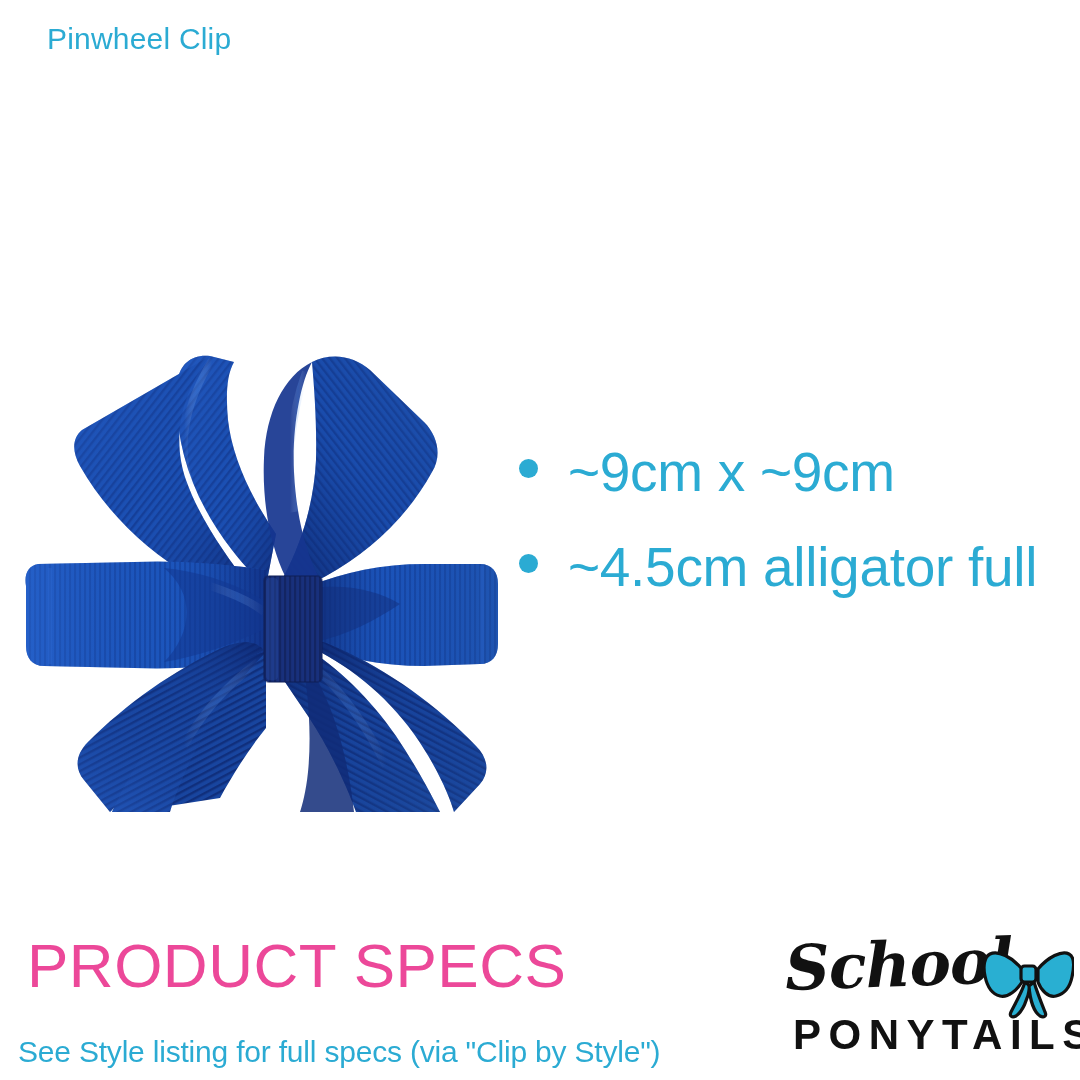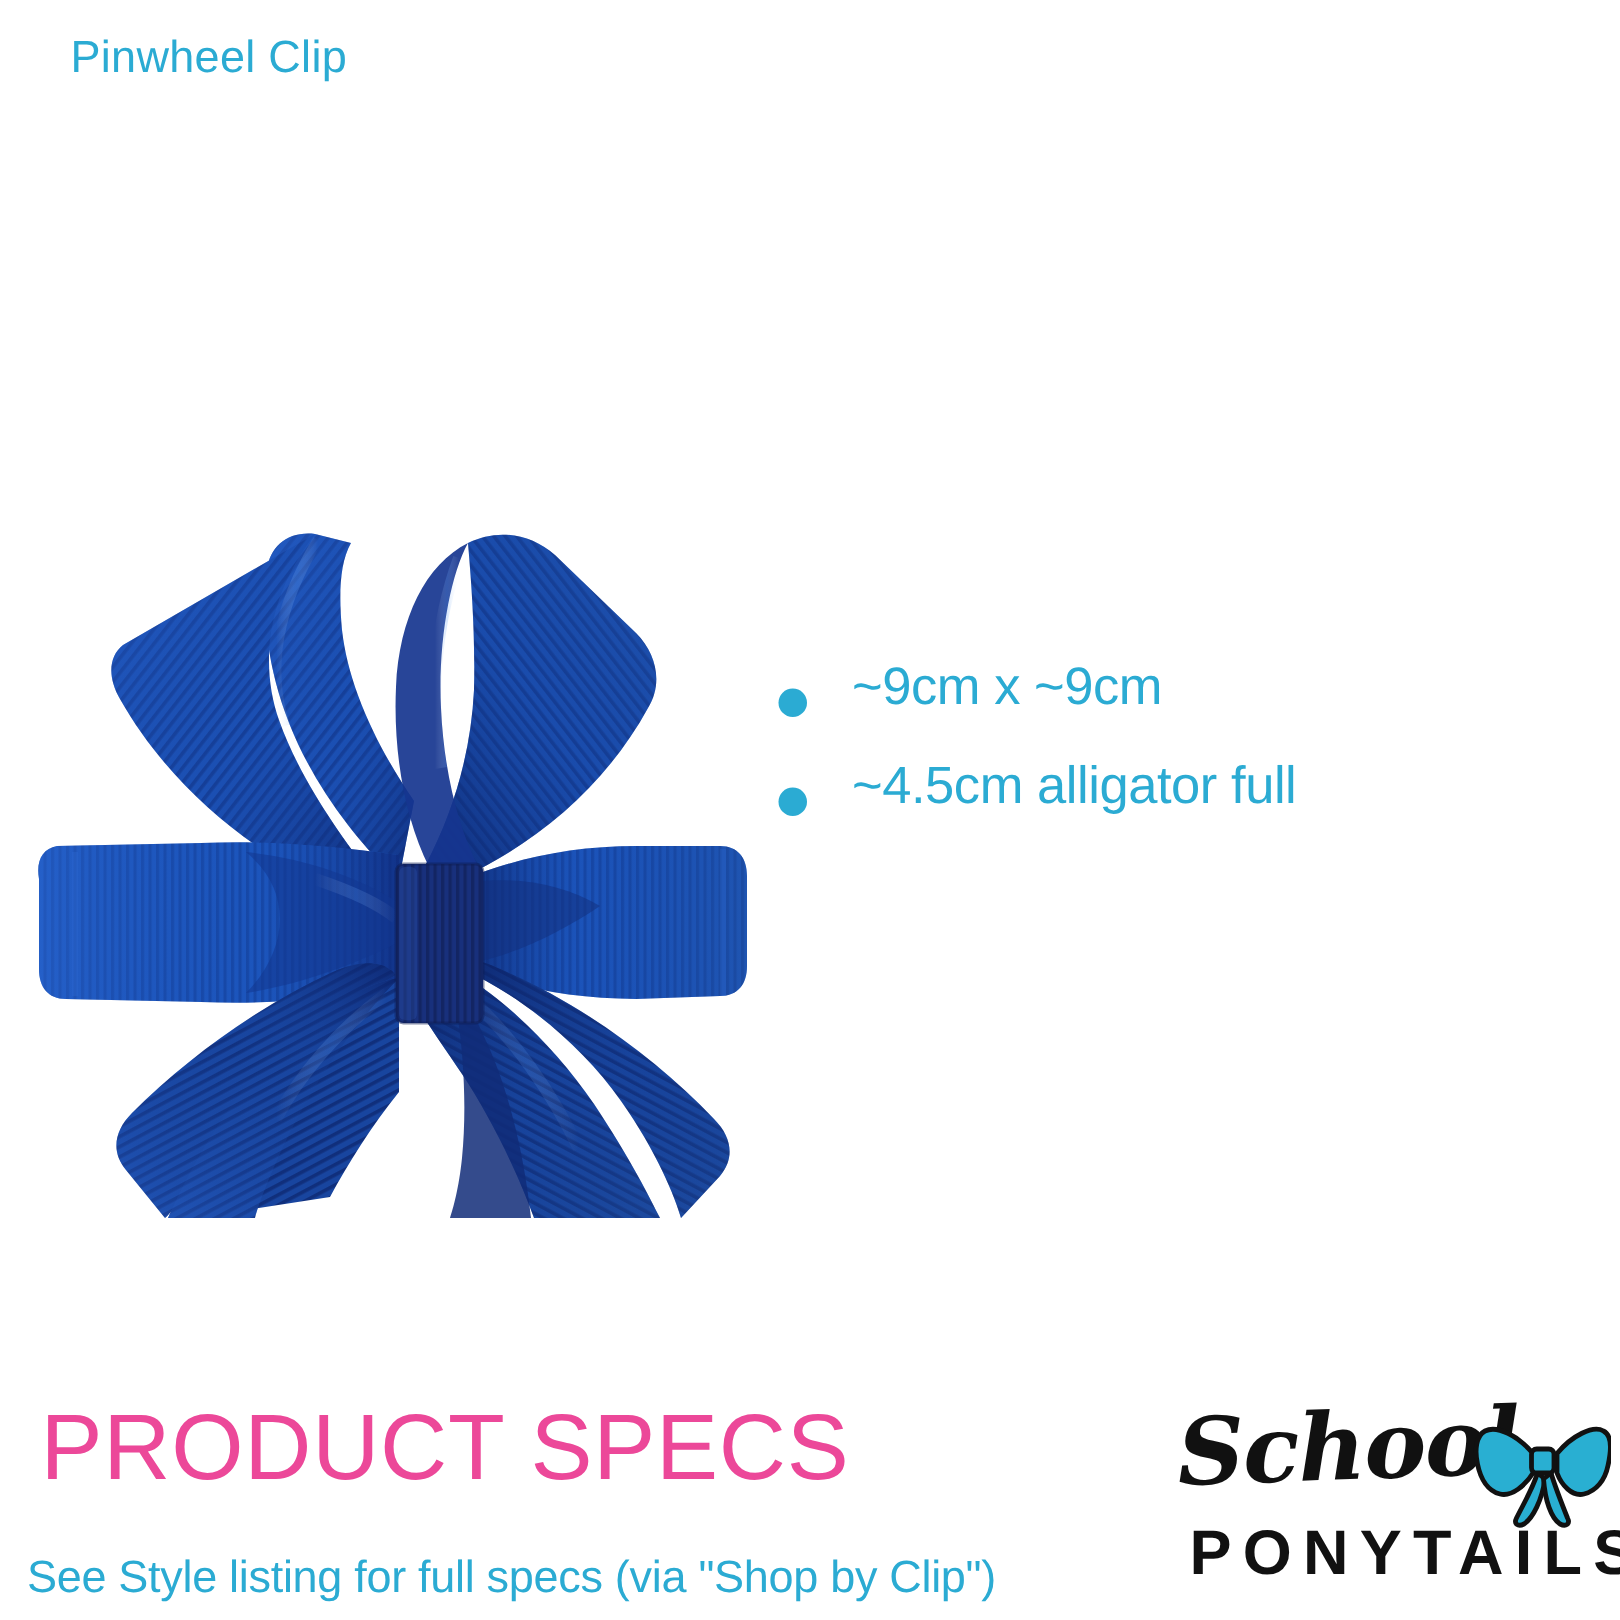--- a/index.html
+++ b/index.html
@@ -51,21 +51,21 @@
     top: 432px;
     width: 540px;
     list-style: none;
     margin: 0;
     padding: 0;
   }
   .spec-item {
     position: relative;
     padding-left: 60px;
     margin-bottom: 14px;
-    font-size: 35px;
+    font-size: 55px;
     line-height: 1.48;
     color: #2BABD3;
     font-weight: 400;
     letter-spacing: -0.3px;
   }
   .spec-bullet {
     position: absolute;
     left: 11px;
     top: 27px;
     width: 19px;
@@ -341,21 +341,21 @@
       <span>~9cm x ~9cm</span>
     </li>
     <li class="spec-item">
       <span class="spec-bullet"></span>
       <span>~4.5cm alligator full</span>
     </li>
   </ul>
 
   <div class="footer-heading">PRODUCT SPECS</div>
 
-  <div class="footer-sub">See Style listing for full specs (via "Shop by Clip")</div>
+  <div class="footer-sub">See Style listing for full specs (via "Clip by Style")</div>
 
   <div class="brand-logo">
     <div class="brand-script">School</div>
 
     <div class="brand-bow">
       <svg viewBox="0 0 92 78" xmlns="http://www.w3.org/2000/svg">
 
         <path d="M40,27 C30,15 16,8 8,12 C2,15 1,25 3,34 C5,44 10,52 18,54
                  C26,56 35,48 40,40 Z" fill="#29AFD2" stroke="#111111" stroke-width="3.2" stroke-linejoin="round"></path>
 

